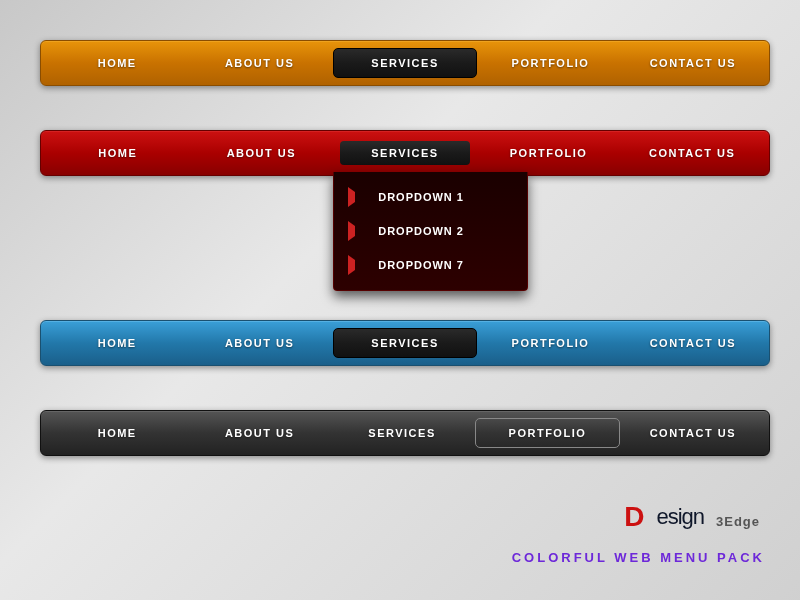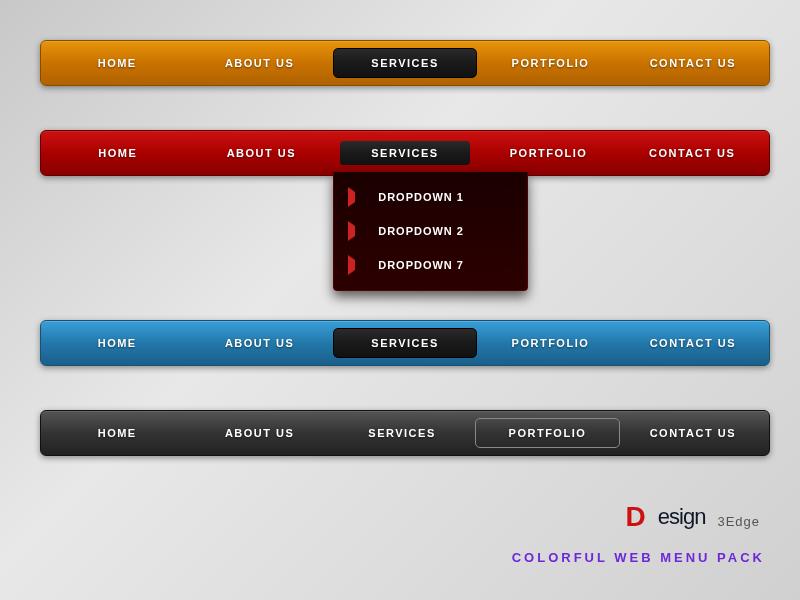--- a/index.html
+++ b/index.html
@@ -179,21 +179,21 @@
       font-size: 22px;
       font-weight: 300;
       color: #0f172a;
       letter-spacing: -1px;
       line-height: 1;
     }
 
     .brand-3edge {
       font-size: 13px;
       color: #555;
-      font-weight: normal;
+      font-weight: bold;
       letter-spacing: 1px;
       align-self: flex-end;
       margin-bottom: 2px;
     }
 
     .brand-tagline {
       font-size: 13px;
       color: #6d28d9;
       font-weight: bold;
       letter-spacing: 3px;

